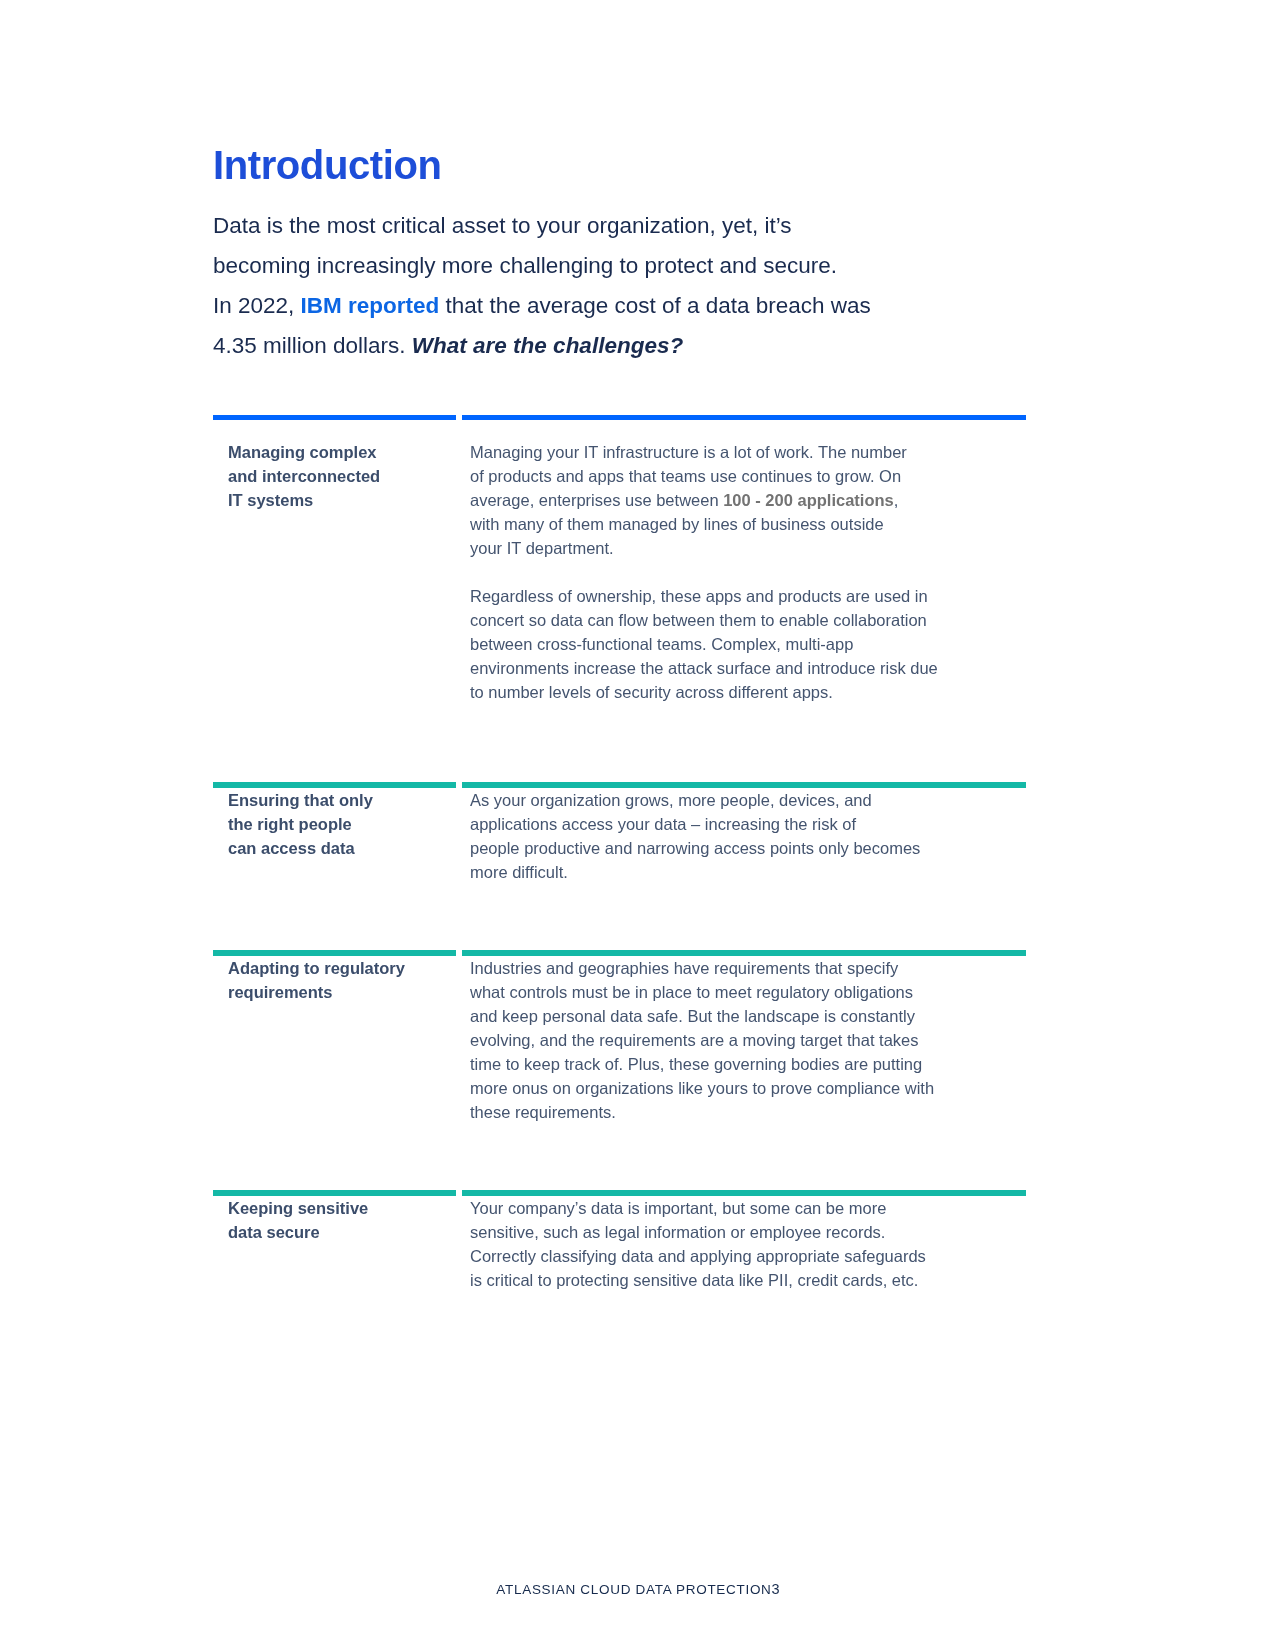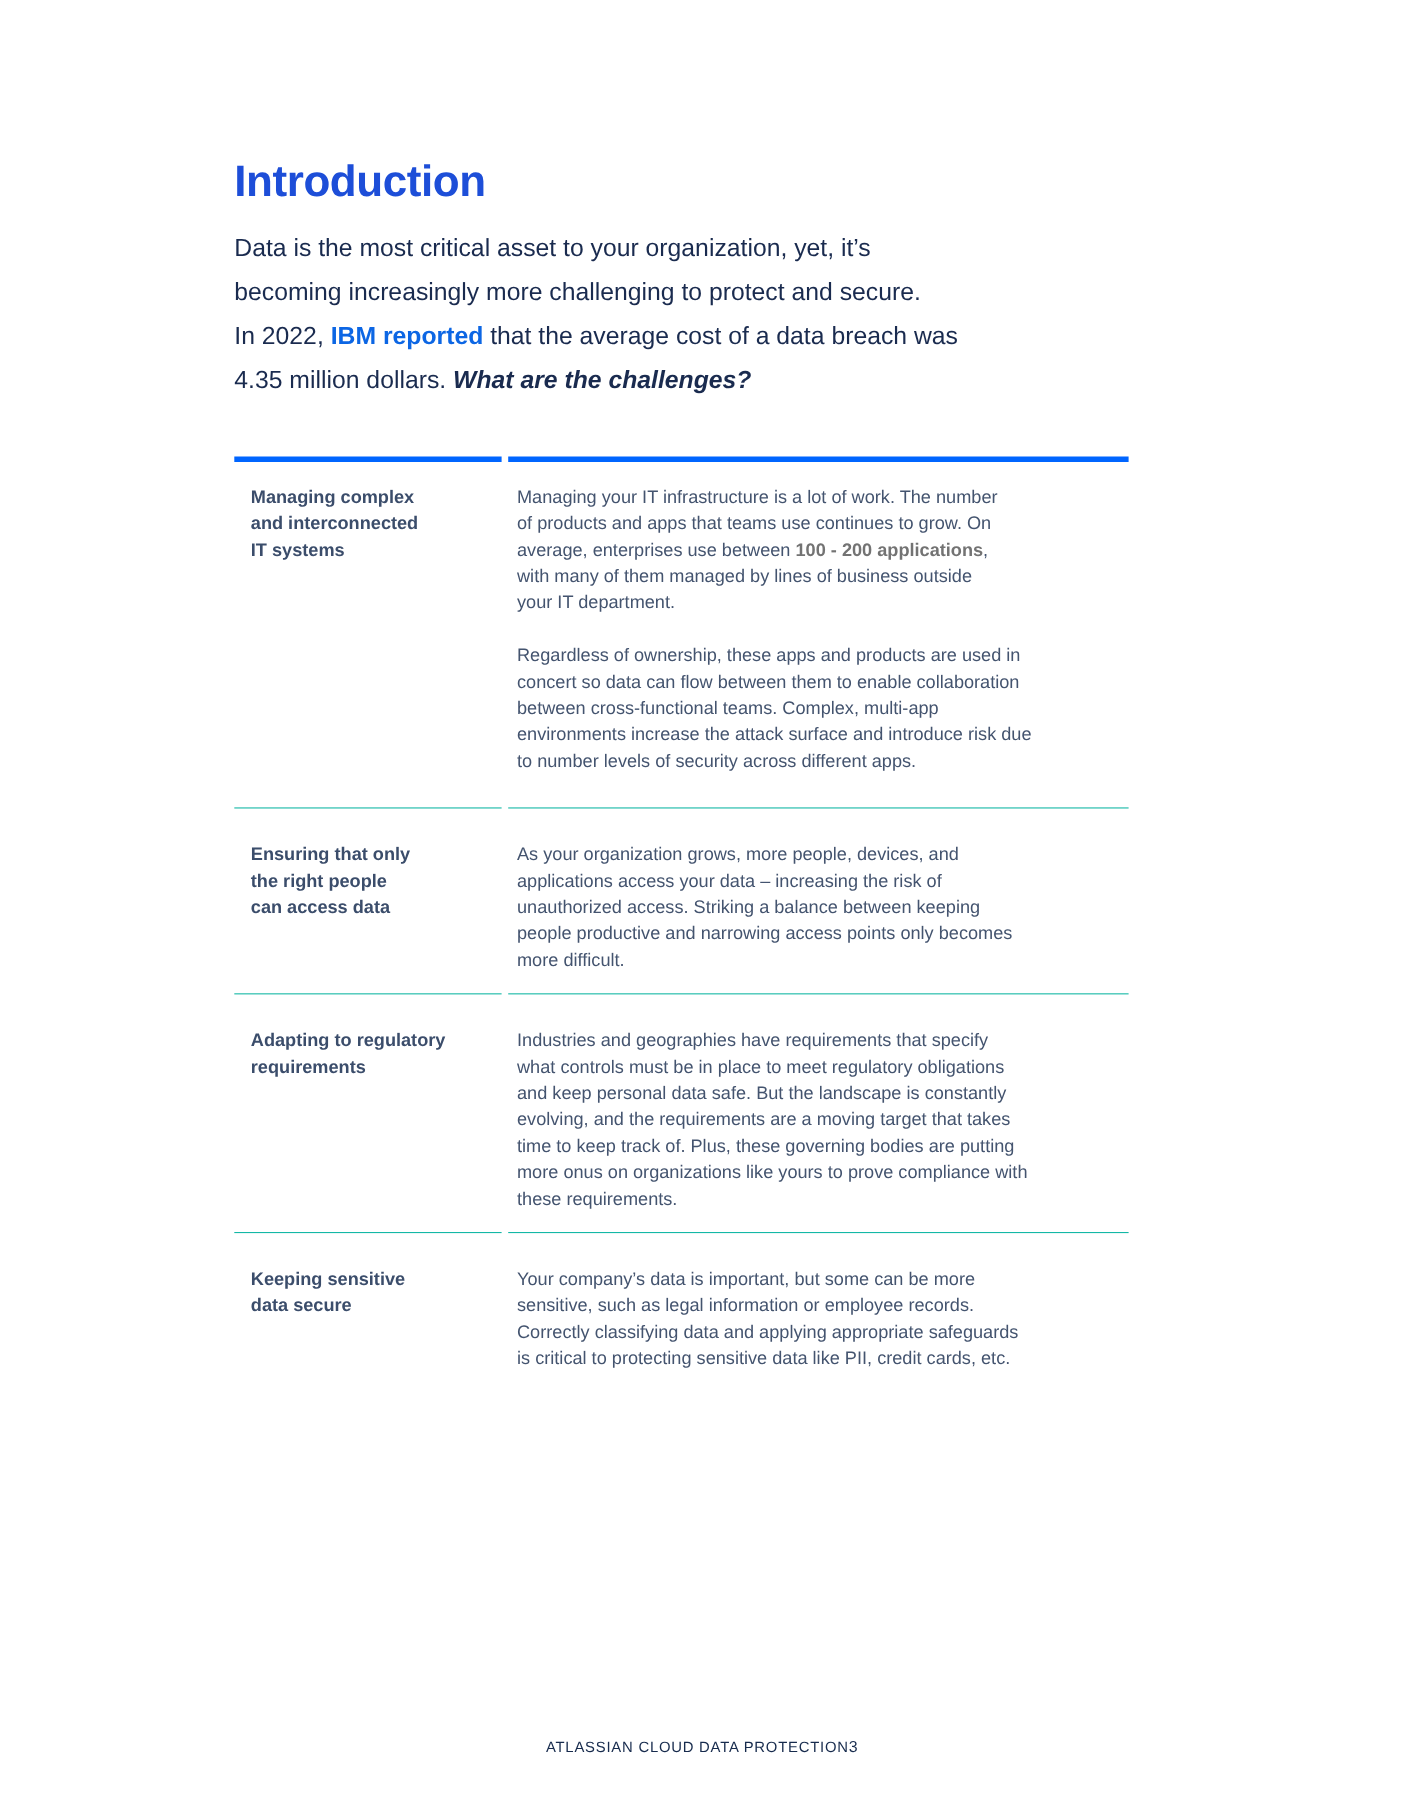--- a/index.html
+++ b/index.html
@@ -17,22 +17,22 @@
   }
 
   .intro { font-size:22.5px; line-height:40px; color:#1A2B4F; }
   .intro .line { white-space:nowrap; }
 
   .link { color:#0C66E4; font-weight:600; cursor:pointer; }
   .link-bold { color:#737373; font-weight:700; cursor:pointer; }
   .em { font-weight:700; font-style:italic; }
 
   .challenges { margin-top:49px; width:813px; }
-  .row { display:flex; gap:6px; }
-  .row .cell { border-top:1px solid #14b8a6; padding-top:30px; padding-bottom:18px; }
+  .row { display:flex; gap:6px;margin-top:48px; }
+  .row .cell { border-top:6px solid #14b8a6; padding-bottom:18px; }
   .row:first-child .cell { border-top:5px solid #0065FF; padding-top:20px; padding-bottom:30px; }
 
   .label-cell {
     width:243px; flex:0 0 243px; padding-left:15px;
     font-size:16.5px; line-height:24px; font-weight:700; color:#3B4D6B;
   }
   .desc-cell {
     flex:1; padding-left:8px;
     font-size:16.5px; line-height:24px; color:#44546F;
   }
@@ -87,21 +87,20 @@
       <div class="row">
         <div class="cell label-cell">
           <div class="line">Ensuring that only</div>
           <div class="line">the right people</div>
           <div class="line">can access data</div>
         </div>
         <div class="cell desc-cell">
           <div class="para">
             <div class="line"><span>As your organization grows, more people, devices, and</span></div>
             <div class="line"><span>applications access your data – increasing the risk of</span></div>
-            <div class="line"><span>unauthorized access. Striking a balance between keeping</span></div>
             <div class="line"><span>people productive and narrowing access points only becomes</span></div>
             <div class="line"><span>more difficult.</span></div>
           </div>
         </div>
       </div>
       <div class="row">
         <div class="cell label-cell">
           <div class="line">Adapting to regulatory</div>
           <div class="line">requirements</div>
         </div>

